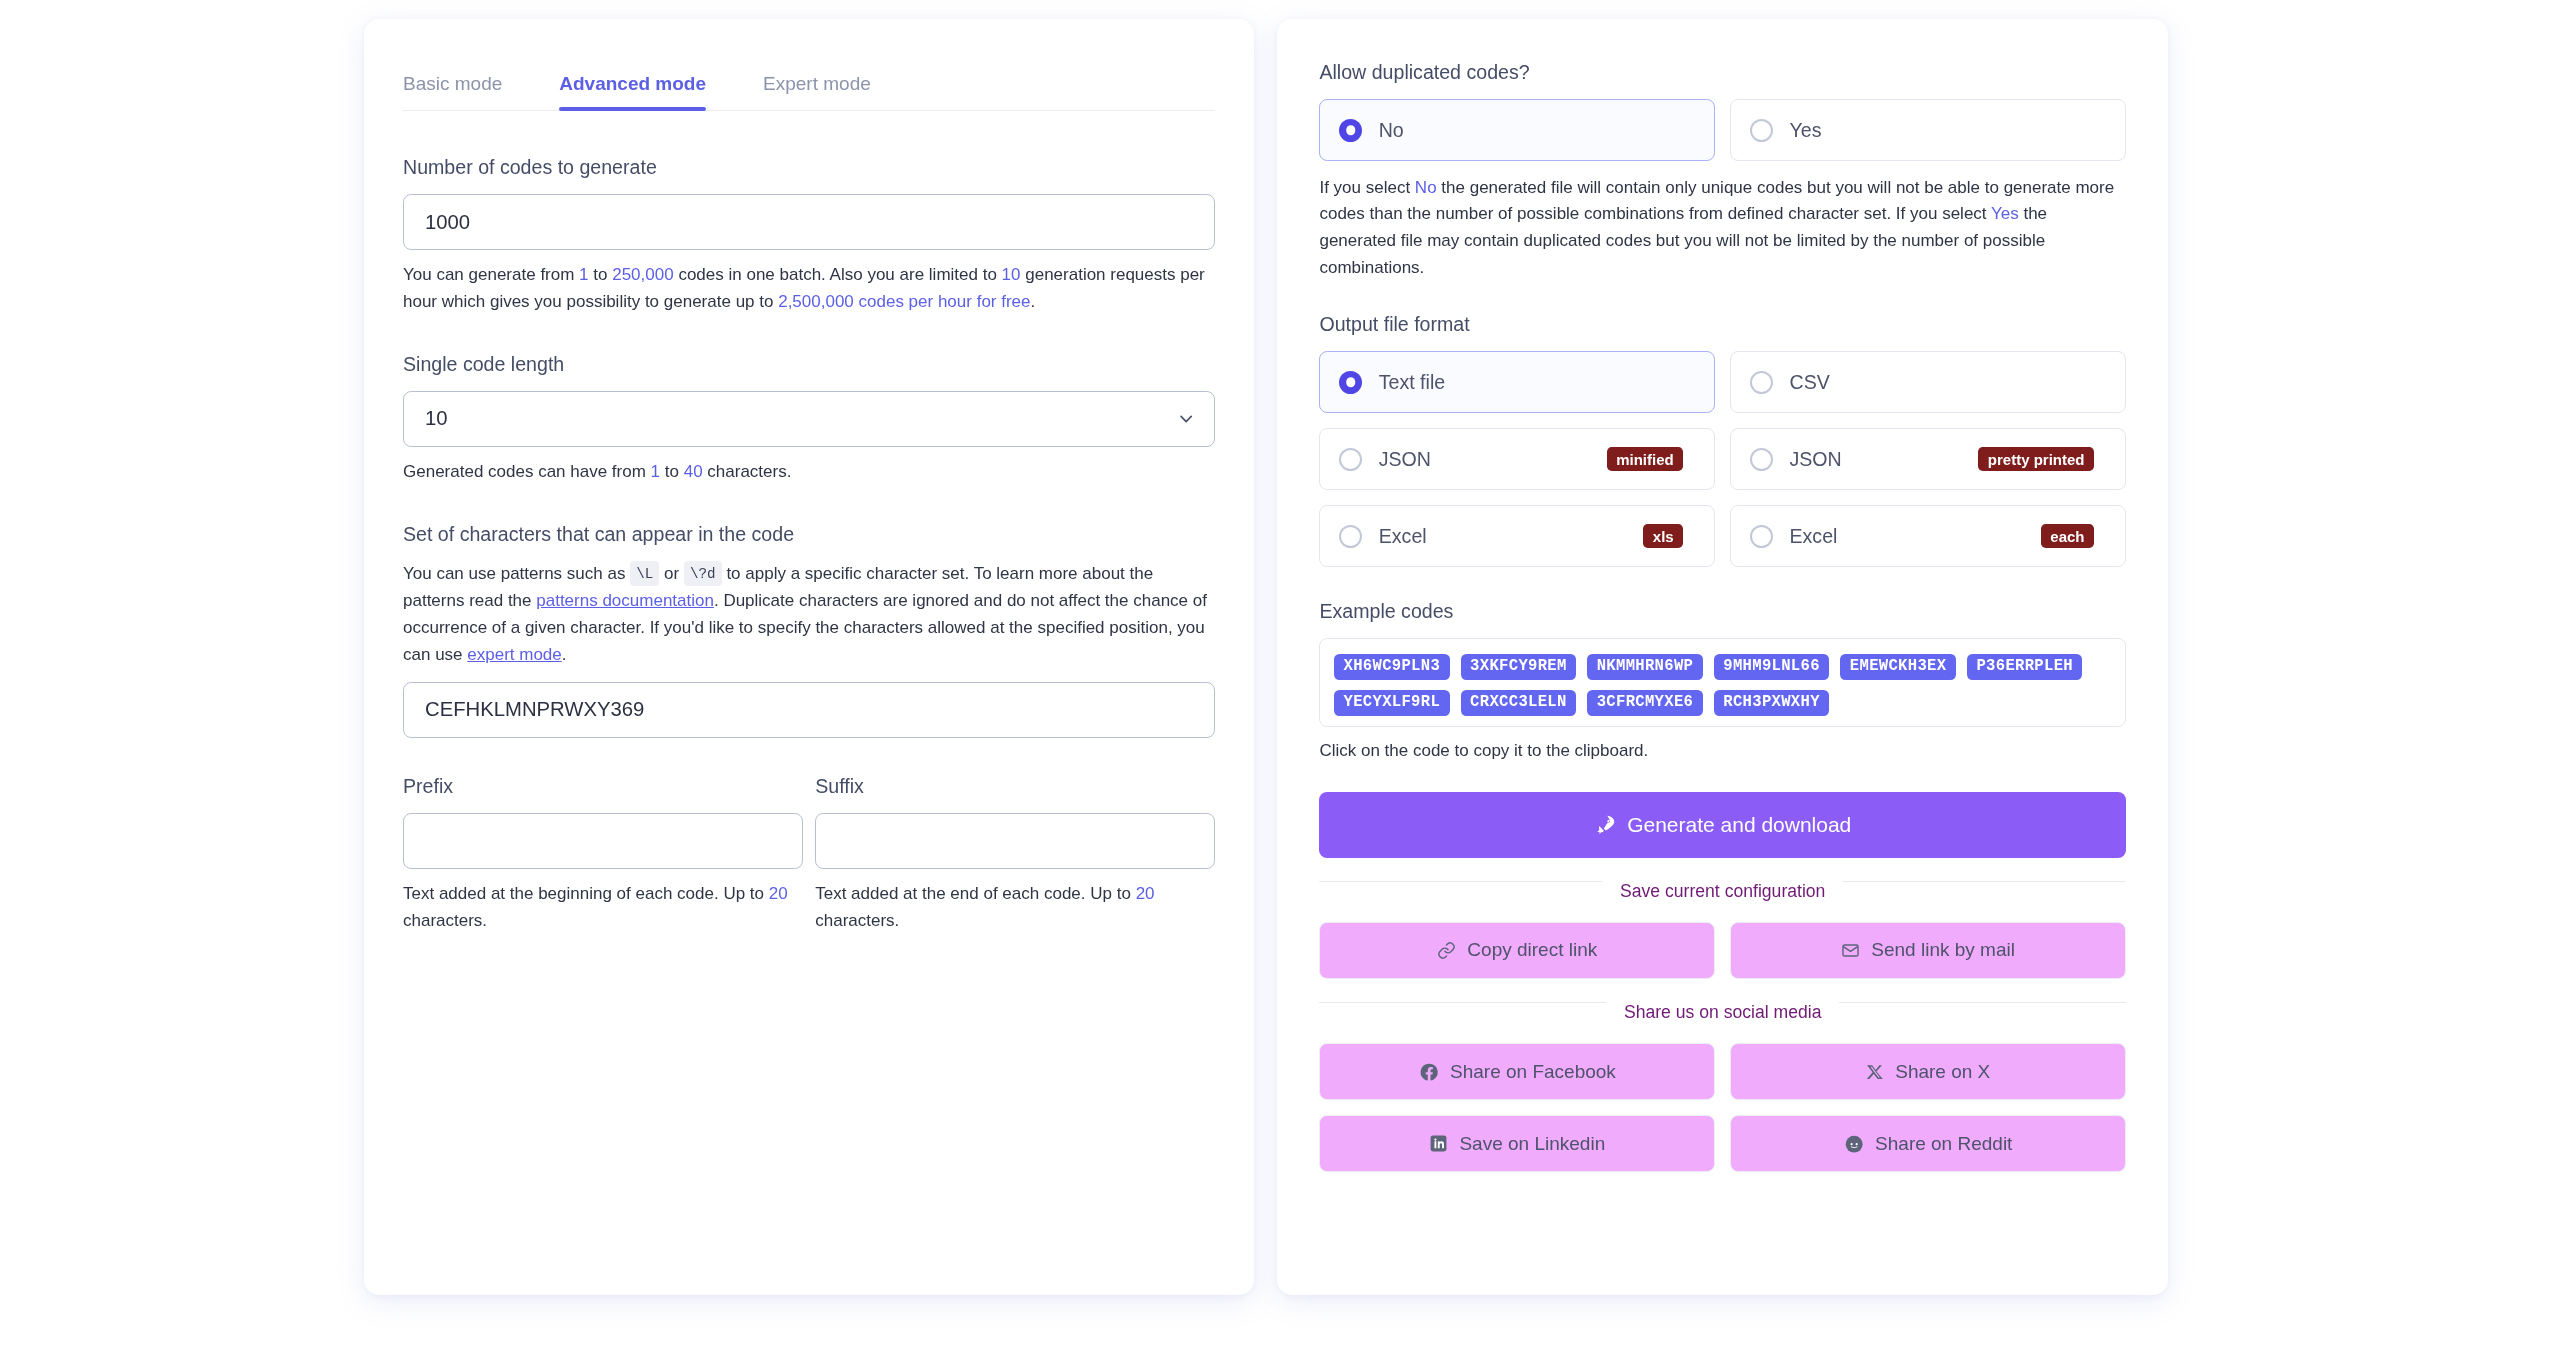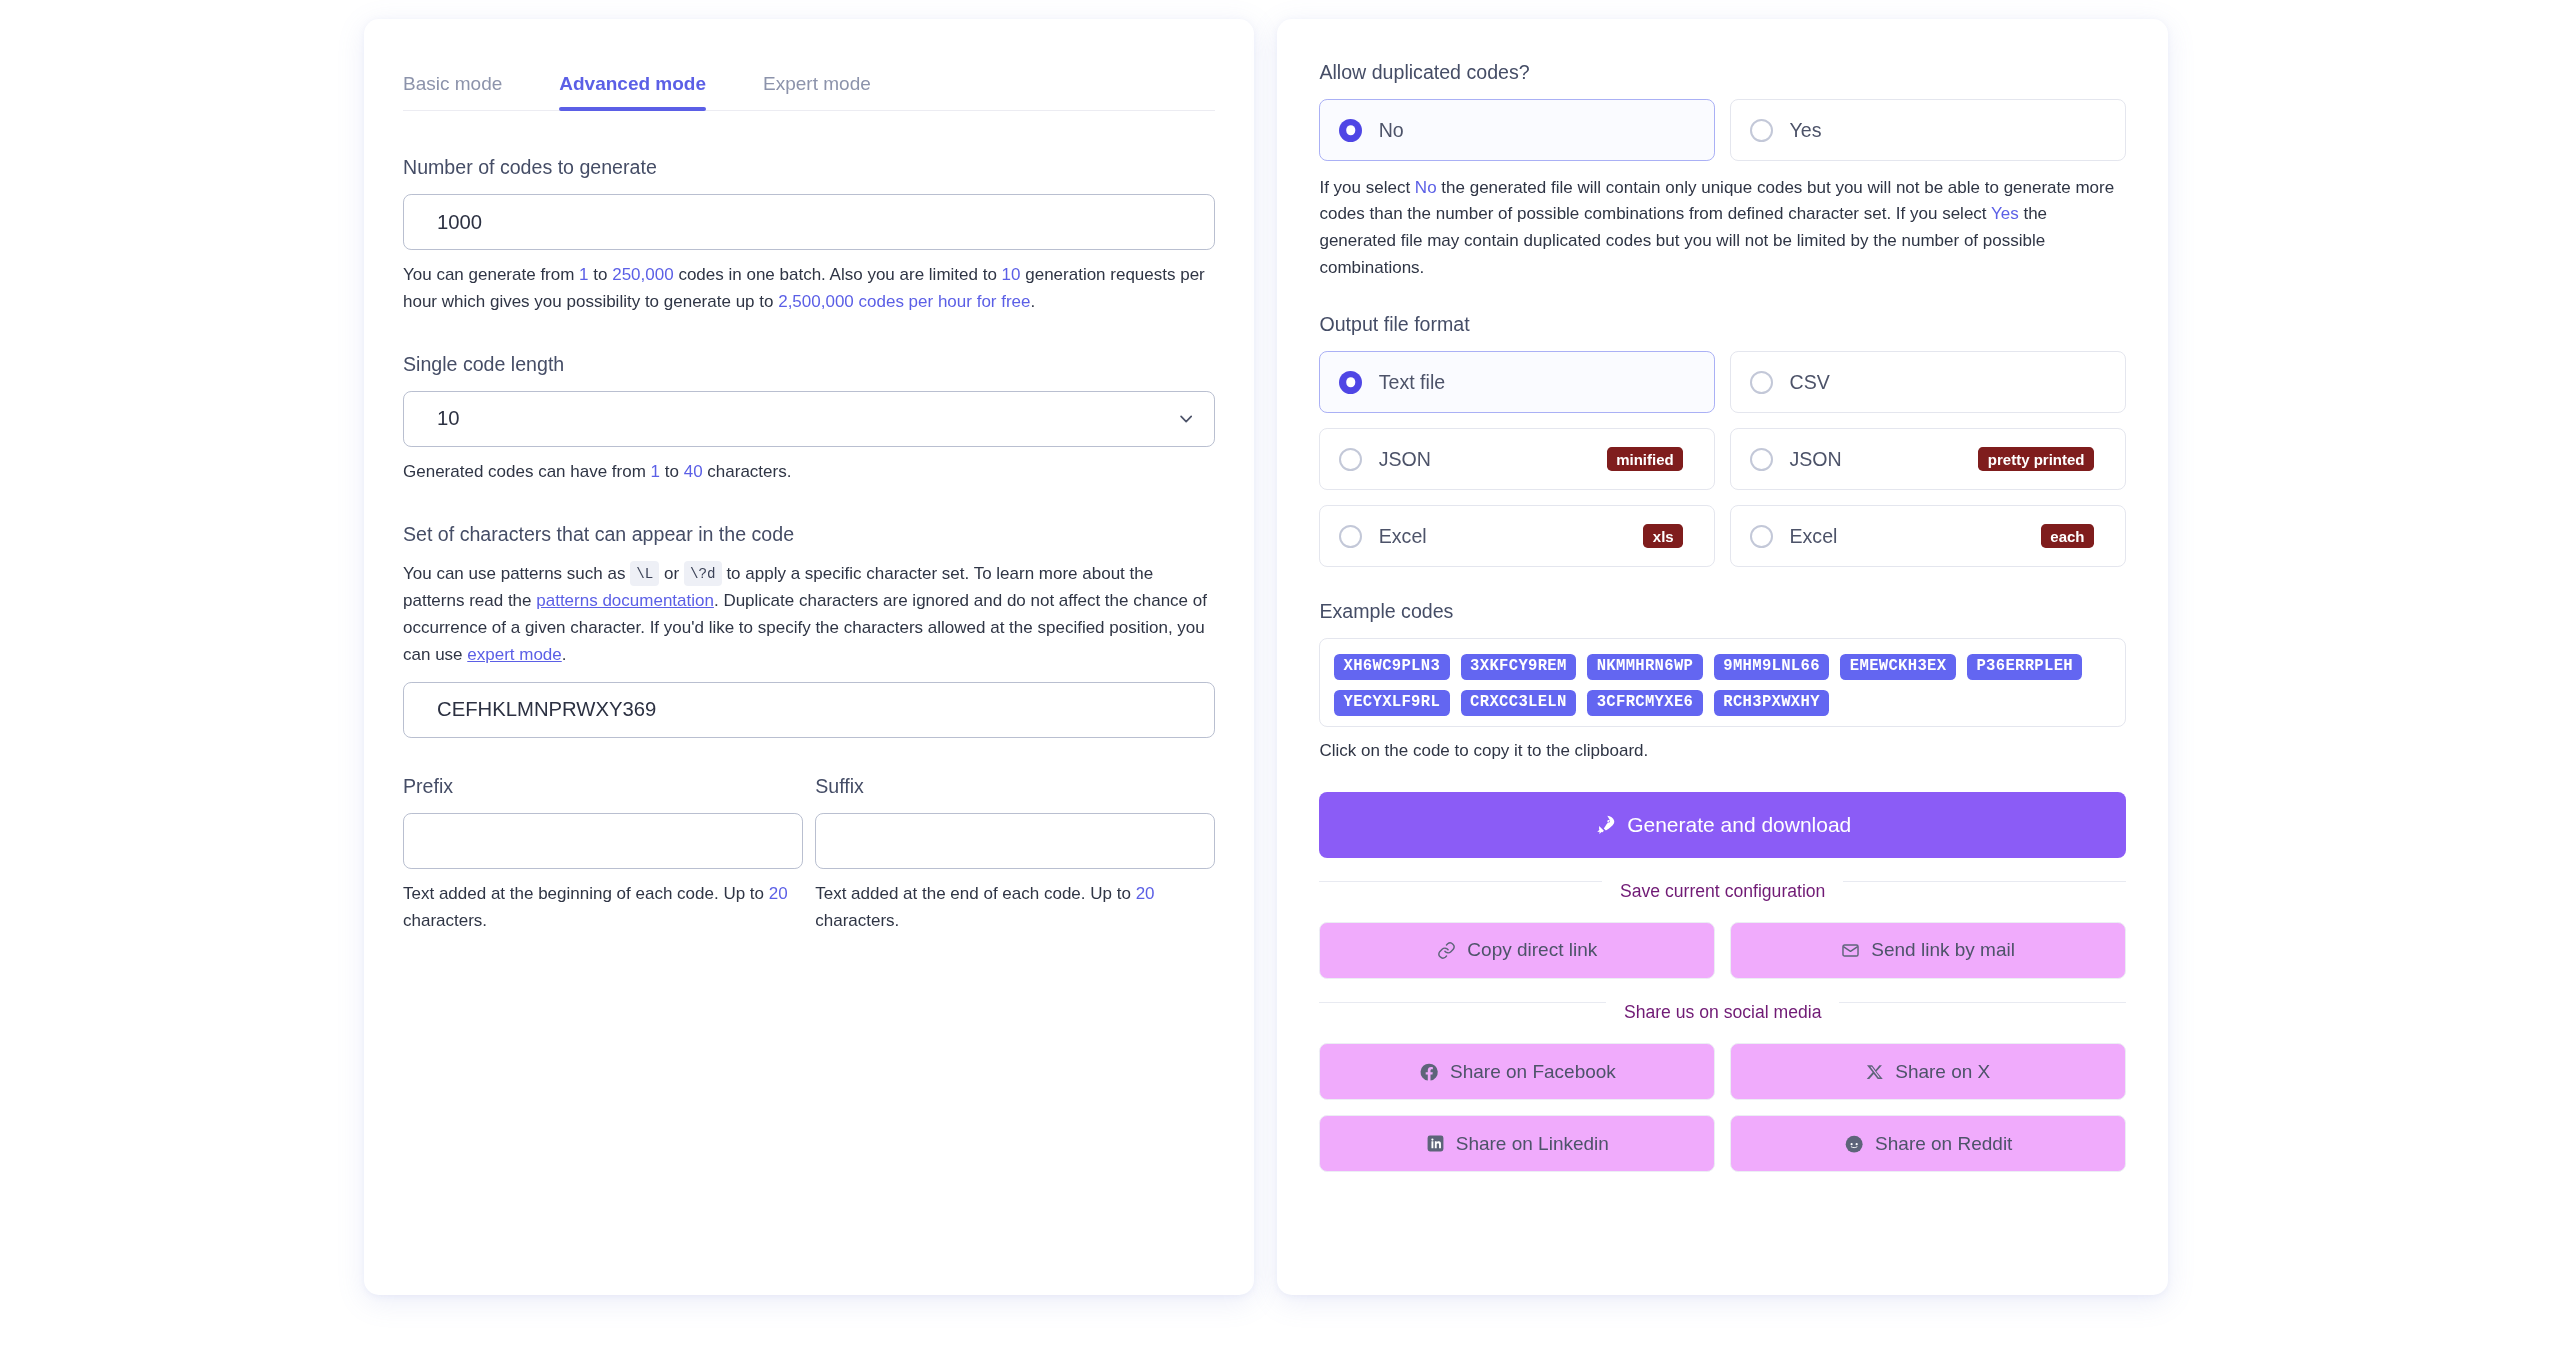--- a/index.html
+++ b/index.html
@@ -63,21 +63,21 @@
     color: #454d66;
     margin-bottom: 15px;
   }
   .input {
     width: 100%;
     height: 56px;
     border: 1.4px solid #b9bfd0;
     border-radius: 8.1px;
     font-size: 20.3px;
     color: #2c3142;
-    padding: 0 33px;
+    padding: 0 21px;
     background: #fff;
     font-family: "Liberation Sans", sans-serif;
     display: flex;
     align-items: center;
   }
   .input-wrap { position: relative; }
   .chev {
     position: absolute;
     right: 19px; top: 50%;
     transform: translateY(-50%);
@@ -433,21 +433,21 @@
         </span>
         <span>Share on X</span>
       </button>
       <button class="btn2">
         <span class="ico">
           <svg width="19" height="19" viewBox="0 0 24 24" fill="#5d6479">
               <rect x="2" y="2" width="20" height="20" rx="3"></rect>
               <path fill="#fff" d="M6.9 9.3h2.4V18H6.9zM8.1 5.6a1.4 1.4 0 110 2.8 1.4 1.4 0 010-2.8zM11.2 9.3h2.3v1.2h.1c.3-.6 1.1-1.3 2.3-1.3 2.5 0 3 1.6 3 3.7V18h-2.4v-4.1c0-1 0-2.2-1.4-2.2s-1.6 1-1.6 2.1V18h-2.4z"></path>
             </svg>
         </span>
-        <span>Share on Linkedin</span>
+        <span>Save on Linkedin</span>
       </button>
       <button class="btn2">
         <span class="ico">
           <svg width="20.3" height="20.3" viewBox="0 0 24 24" fill="#5d6479">
               <circle cx="12" cy="12" r="10"></circle>
               <circle cx="9" cy="12" r="1.3" fill="#fff"></circle>
               <circle cx="15" cy="12" r="1.3" fill="#fff"></circle>
               <path d="M8.6 15.2c1.9 1.3 4.9 1.3 6.8 0" stroke="#fff" stroke-width="1.1" fill="none" stroke-linecap="round"></path>
               <circle cx="17.4" cy="6.6" r="1.5" fill="#5d6479"></circle>
             </svg>

